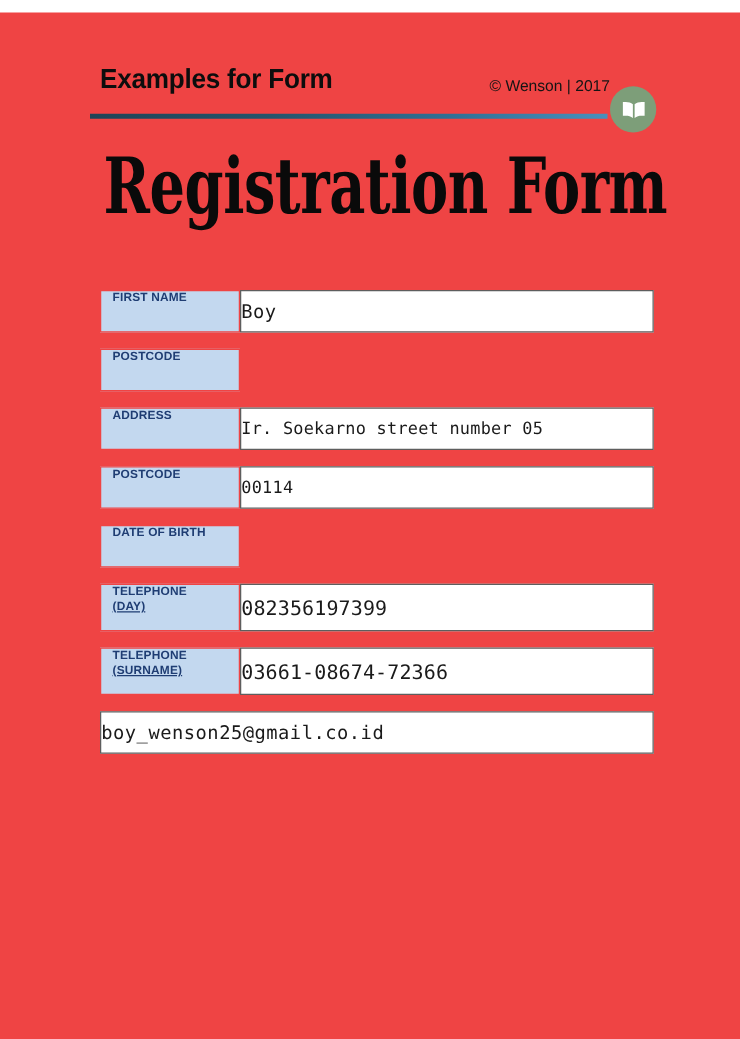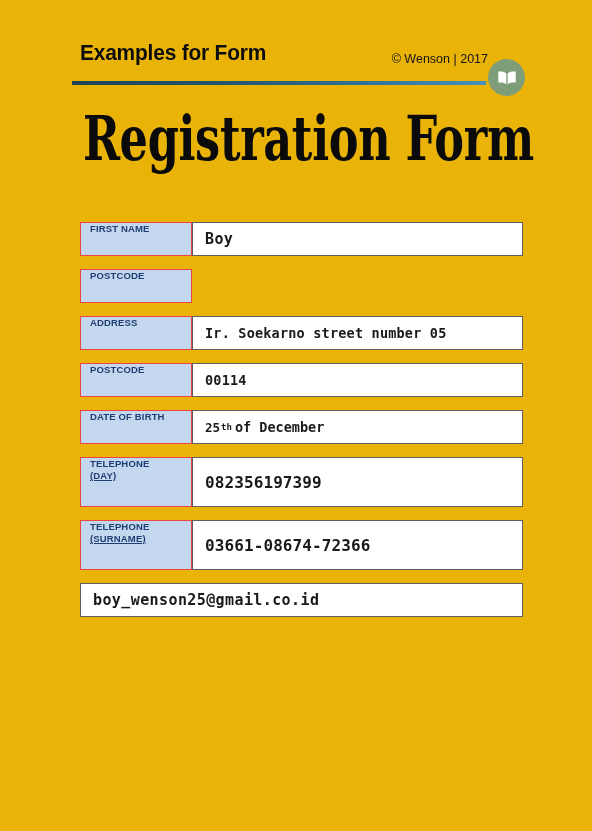--- a/index.html
+++ b/index.html
@@ -12,21 +12,22 @@
     height: 831px;
     position: relative;
     overflow: hidden;
     font-family: "Liberation Sans", sans-serif;
     -webkit-font-smoothing: antialiased;
   }
 
   .page {
     position: absolute;
     inset: 0;
-    background: #eab308;
+    background: #ef4444;
+    margin-top: 10px;
   }
 
   
   .header {
     position: absolute;
     left: 72px;
     top: 40px;
     width: 448px;
     height: 56px;
   }
@@ -102,21 +103,21 @@
     left: 80px;
     top: 222px;
     width: 443px;
   }
   .form-row {
     display: flex;
     align-items: stretch;
     margin-bottom: 13px;
     height: 34px;
   }
-  .form-row.tall { height: 50px; border-radius: 10px; }
+  .form-row.tall { height: 38px; border-radius: 10px; }
 
   .row-label {
     box-sizing: border-box;
     width: 112px;
     flex: 0 0 112px;
     background: #c3d8ef;
     border: 1px solid #ef4444;
     display: flex;
     flex-direction: column;
     padding-left: 9px;
@@ -130,27 +131,25 @@
   .row-label .lbl-line2 { display: block; text-decoration: underline; }
 
   .row-value {
     box-sizing: border-box;
     flex: 1 1 auto;
     background: #ffffff;
     border: 1px solid #5e5e5e;
     border-left: 1px solid #5e5e5e;
     display: flex;
     align-items: center;
-    padding-left: 12px;
     font-family: "DejaVu Sans Mono", "Liberation Mono", monospace;
     font-size: 13px;
     color: #1a1a1a;
     white-space: nowrap;
     overflow: hidden;
-    font-weight: bold;
   }
   .row-value.sz-lg { font-size: 15px; letter-spacing: 0.4px; }
   .row-value.sz-md { font-size: 13.5px; letter-spacing: 0.2px; }
   .row-value.sz-sm { font-size: 16px; letter-spacing: 0.1px; }
 
   .dob-day { font-size: 12.5px; }
   .dob-sup {
     font-size: 9px;
     vertical-align: super;
     margin-left: 1px;
@@ -207,25 +206,20 @@
       <div class="row-label">
         <span>POSTCODE</span>
       </div>
       <div class="row-value sz-md">00114</div>
     </div>
 
     <div class="form-row">
       <div class="row-label">
         <span>DATE OF BIRTH</span>
       </div>
-      <div class="row-value">
-        <span class="dob-day">25</span>
-          <span class="dob-sup">th</span>
-          <span class="dob-rest">of December</span>
-      </div>
     </div>
 
     <div class="form-row tall">
       <div class="row-label">
         <span>TELEPHONE</span>
         <span class="lbl-line2">(DAY)</span>
       </div>
       <div class="row-value sz-sm">082356197399</div>
     </div>
 

